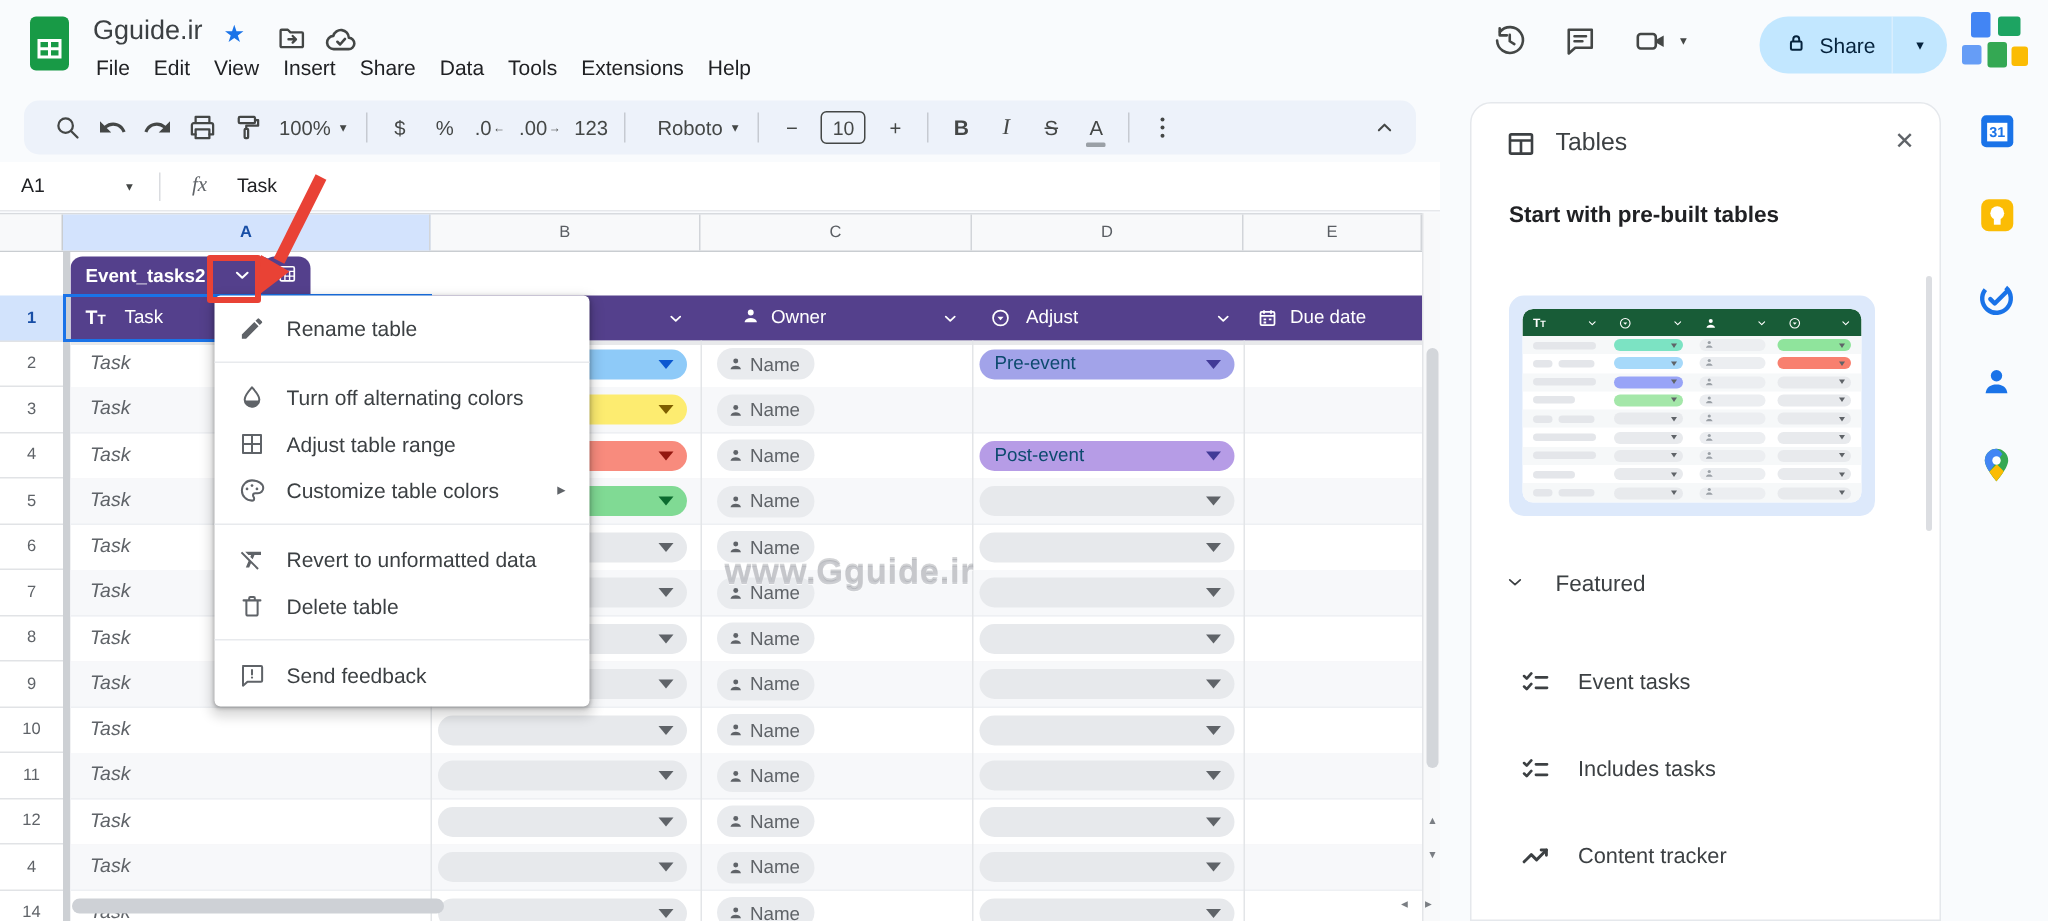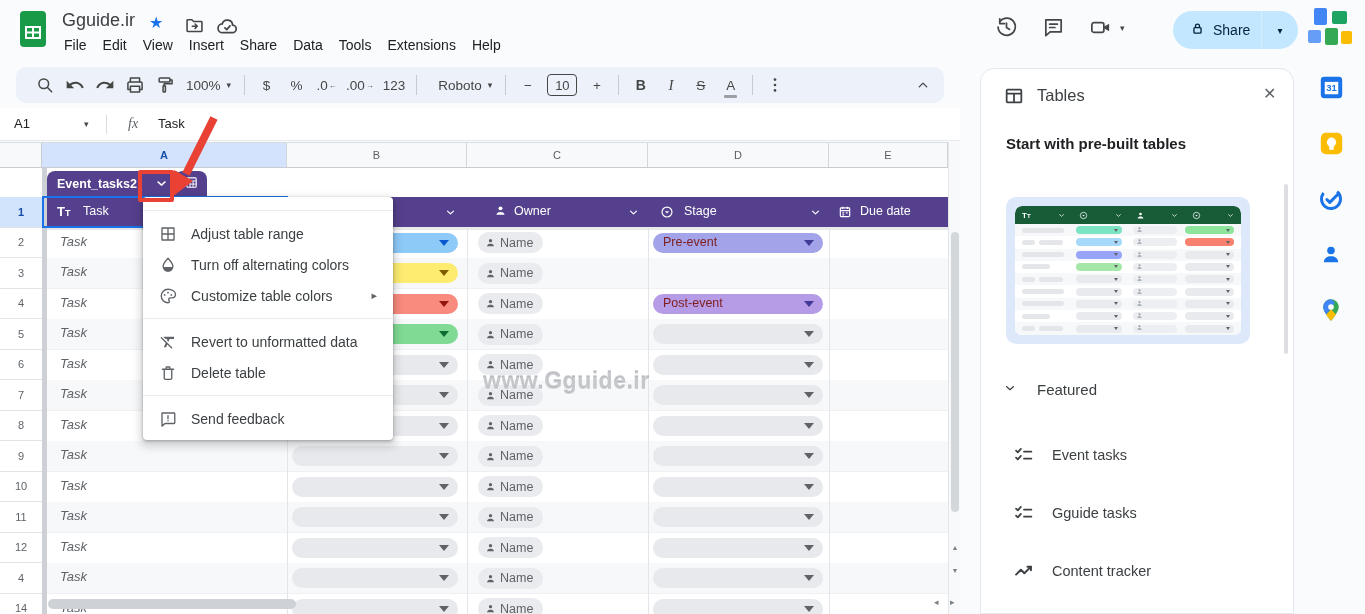--- a/index.html
+++ b/index.html
@@ -70,21 +70,21 @@
   .tt{font-weight:600;font-size:13px;line-height:16px;}
   .tt small{font-size:9px;}
   #head-shadow{position:absolute;left:0;top:59px;width:901px;height:3px;background:#d9dbde;opacity:.6;}
   .grow{position:absolute;left:0;width:901px;height:31px;border-bottom:1px solid #eef0f3;}
   .grow.band{background:#f7f8fa;}
   .taskTxt{position:absolute;left:13px;top:6px;font-style:italic;color:#5f6368;font-size:13px;}
   .pill{position:absolute;top:5px;height:20px;border-radius:10px;cursor:pointer;}
   .selPill{left:245px;width:166px;}
   .stagePill{left:606px;width:170px;}
   .tri{position:absolute;right:9px;top:7px;width:0;height:0;border-left:5px solid transparent;border-right:5px solid transparent;border-top:6.5px solid #5f6368;}
-  .stageLbl{position:absolute;left:10px;top:2px;font-size:12.5px;color:#7f1d1d;}
+  .stageLbl{position:absolute;left:10px;top:2px;font-size:12.5px;color:#0c4a6e;}
   .chipName{position:absolute;left:431px;top:4.5px;height:21px;padding:0 10px 0 7px;background:#e9ebee;border-radius:11px;display:flex;align-items:center;gap:4px;color:#5f6368;font-size:12.5px;cursor:pointer;}
   #watermark{position:absolute;left:436px;top:200px;font-size:23px;font-weight:700;letter-spacing:.5px;color:rgba(148,151,160,.45);text-shadow:0 1px 0 rgba(255,255,255,.65),0 -1px 0 rgba(110,113,120,.3);z-index:20;}
 
   
   #table-chip{position:absolute;left:0;top:3px;height:26px;background:#54408c;border-radius:8px 8px 0 0;display:flex;align-items:center;cursor:pointer;z-index:3;}
   #table-chip .nm{color:#fff;font-size:12.5px;font-weight:700;padding:0 10px;}
   #table-chip .chv{padding:2px 14px 0 8px;}
   #table-chip2{position:absolute;left:128px;top:3px;width:32px;height:26px;background:#54408c;border-radius:8px 8px 0 0;display:flex;align-items:center;justify-content:center;cursor:pointer;z-index:3;}
 
   
@@ -340,21 +340,21 @@
             <path fill="currentColor" d="M4.5 19.5c.8-3.3 4-4.7 7.5-4.7s6.7 1.4 7.5 4.7v.5h-15z"></path>
           </svg></span>
   <span class="hLbl" style="left:467px">Owner</span>
   <span class="hCh" style="left:581px"><svg width="11" height="11" viewBox="0 0 24 24" fill="none">
             <path d="M5.5 9l6.5 6 6.5-6" stroke="#fff" stroke-width="2.6" stroke-linecap="round" stroke-linejoin="round"></path>
           </svg></span>
   <span class="hIc" style="left:613px;top:8px"><svg width="14" height="14" viewBox="0 0 24 24" fill="none">
             <circle cx="12" cy="12" r="8.5" stroke="currentColor" stroke-width="2" fill="none"></circle>
             <path fill="currentColor" d="M8.5 10.5h7L12 14.5z"></path>
           </svg></span>
-  <span class="hLbl" style="left:637px">Stage</span>
+  <span class="hLbl" style="left:637px">Adjust</span>
   <span class="hCh" style="left:763px"><svg width="11" height="11" viewBox="0 0 24 24" fill="none">
             <path d="M5.5 9l6.5 6 6.5-6" stroke="#fff" stroke-width="2.6" stroke-linecap="round" stroke-linejoin="round"></path>
           </svg></span>
   <span class="hIc" style="left:791px;top:8px"><svg width="14" height="14" viewBox="0 0 24 24" fill="none">
             <rect x="4" y="5" width="16" height="15" rx="1.5" stroke="currentColor" stroke-width="2" fill="none"></rect>
             <path d="M4 9.5h16M8 3v4M16 3v4" stroke="currentColor" stroke-width="2"></path>
             <path fill="currentColor" d="M7.5 12.5h3v2.2h-3zM7.5 16h3v2.2h-3zM13.5 12.5h3v2.2h-3z"></path>
           </svg></span>
   <span class="hLbl" style="left:813px">Due date</span>
       </div>
@@ -616,37 +616,45 @@
   <div class="abs" id="vscroll">
     <div id="vthumb"></div>
     <span class="scr-btn" style="top:395px;">▲</span>
     <span class="scr-btn" style="top:418px;">▼</span>
   </div>
   <div class="abs" id="hthumb"></div>
   <span class="abs h-arr" style="left:934px;">◂</span>
   <span class="abs h-arr" style="left:950px;">▸</span>
 
   <div class="abs" id="ctx-menu">
-      <div class="mdiv"></div>
       <div class="mi">
         <span style="display:flex">
           <svg width="18" height="18" viewBox="0 0 24 24" fill="none">
-            <path d="M4 4h16v16H4zM4 12h16M12 4v16" stroke="#5f6368" stroke-width="1.8" stroke-linecap="round" stroke-linejoin="round" fill="none"></path>
-          </svg>
-        </span>
-        <span class="lbl">Adjust table range</span>
-      </div>
+            <path fill="#5f6368" d="M3 17.25V21h3.75L17.81 9.94l-3.75-3.75L3 17.25zM20.71 7.04a1 1 0 0 0 0-1.41l-2.34-2.34a1 1 0 0 0-1.41 0l-1.83 1.83 3.75 3.75 1.83-1.83z"></path>
+          </svg>
+        </span>
+        <span class="lbl">Rename table</span>
+      </div>
+      <div class="mdiv"></div>
       <div class="mi">
         <span style="display:flex">
           <svg width="18" height="18" viewBox="0 0 24 24" fill="none">
             <path d="M12 3c-3.5 4-6.5 7.2-6.5 10.7a6.5 6.5 0 0 0 13 0C18.5 10.2 15.5 7 12 3z" stroke="#5f6368" stroke-width="1.8" stroke-linecap="round" stroke-linejoin="round" fill="none"></path>
             <path fill="#5f6368" d="M5.9 14.6h12.2a6.1 6.1 0 0 1-12.2 0z"></path>
           </svg>
         </span>
         <span class="lbl">Turn off alternating colors</span>
+      </div>
+      <div class="mi">
+        <span style="display:flex">
+          <svg width="18" height="18" viewBox="0 0 24 24" fill="none">
+            <path d="M4 4h16v16H4zM4 12h16M12 4v16" stroke="#5f6368" stroke-width="1.8" stroke-linecap="round" stroke-linejoin="round" fill="none"></path>
+          </svg>
+        </span>
+        <span class="lbl">Adjust table range</span>
       </div>
       <div class="mi">
         <span style="display:flex">
           <svg width="18" height="18" viewBox="0 0 24 24" fill="none">
             <path d="M12 3a9 9 0 0 0 0 18c1.1 0 1.9-.9 1.9-2 0-.5-.2-.9-.5-1.3-.3-.3-.5-.8-.5-1.2 0-1.1.9-2 2-2h2.3a4.8 4.8 0 0 0 4.8-4.7C22 6.1 17.5 3 12 3z" stroke="#5f6368" stroke-width="1.8" stroke-linecap="round" stroke-linejoin="round" fill="none"></path>
             <circle cx="7.6" cy="10.6" r="1.2" fill="#5f6368"></circle>
             <circle cx="12" cy="7.6" r="1.2" fill="#5f6368"></circle>
             <circle cx="16.4" cy="10.6" r="1.2" fill="#5f6368"></circle>
           </svg>
         </span>
@@ -890,21 +898,21 @@
           </span>
           <span class="lbl">Event tasks</span>
         </div>
         <div class="sb-item" style="top: 426px;">
           <span style="display:flex">
             <svg width="21" height="21" viewBox="0 0 24 24" fill="none">
               <path d="M3.5 6.5 5.5 8.5 9 4.5M3.5 14.5 5.5 16.5 9 12.5" stroke="#3c4043" stroke-width="2" stroke-linecap="round" stroke-linejoin="round" fill="none"></path>
               <path d="M12.5 7.5H21M12.5 15.5H21" stroke="#3c4043" stroke-width="2" stroke-linecap="round"></path>
             </svg>
           </span>
-          <span class="lbl">Gguide tasks</span>
+          <span class="lbl">Includes tasks</span>
         </div>
         <div class="sb-item" style="top: 484px;">
           <span style="display:flex">
             <svg width="21" height="21" viewBox="0 0 24 24" fill="none">
               <path d="M3.5 15.5 9 10l4 4 7.5-7.5" stroke="#3c4043" stroke-width="2.2" stroke-linecap="round" stroke-linejoin="round" fill="none"></path>
               <path d="M16.5 6.5h4v4" stroke="#3c4043" stroke-width="2.2" stroke-linecap="round" stroke-linejoin="round" fill="none"></path>
             </svg>
           </span>
           <span class="lbl">Content tracker</span>
         </div>

